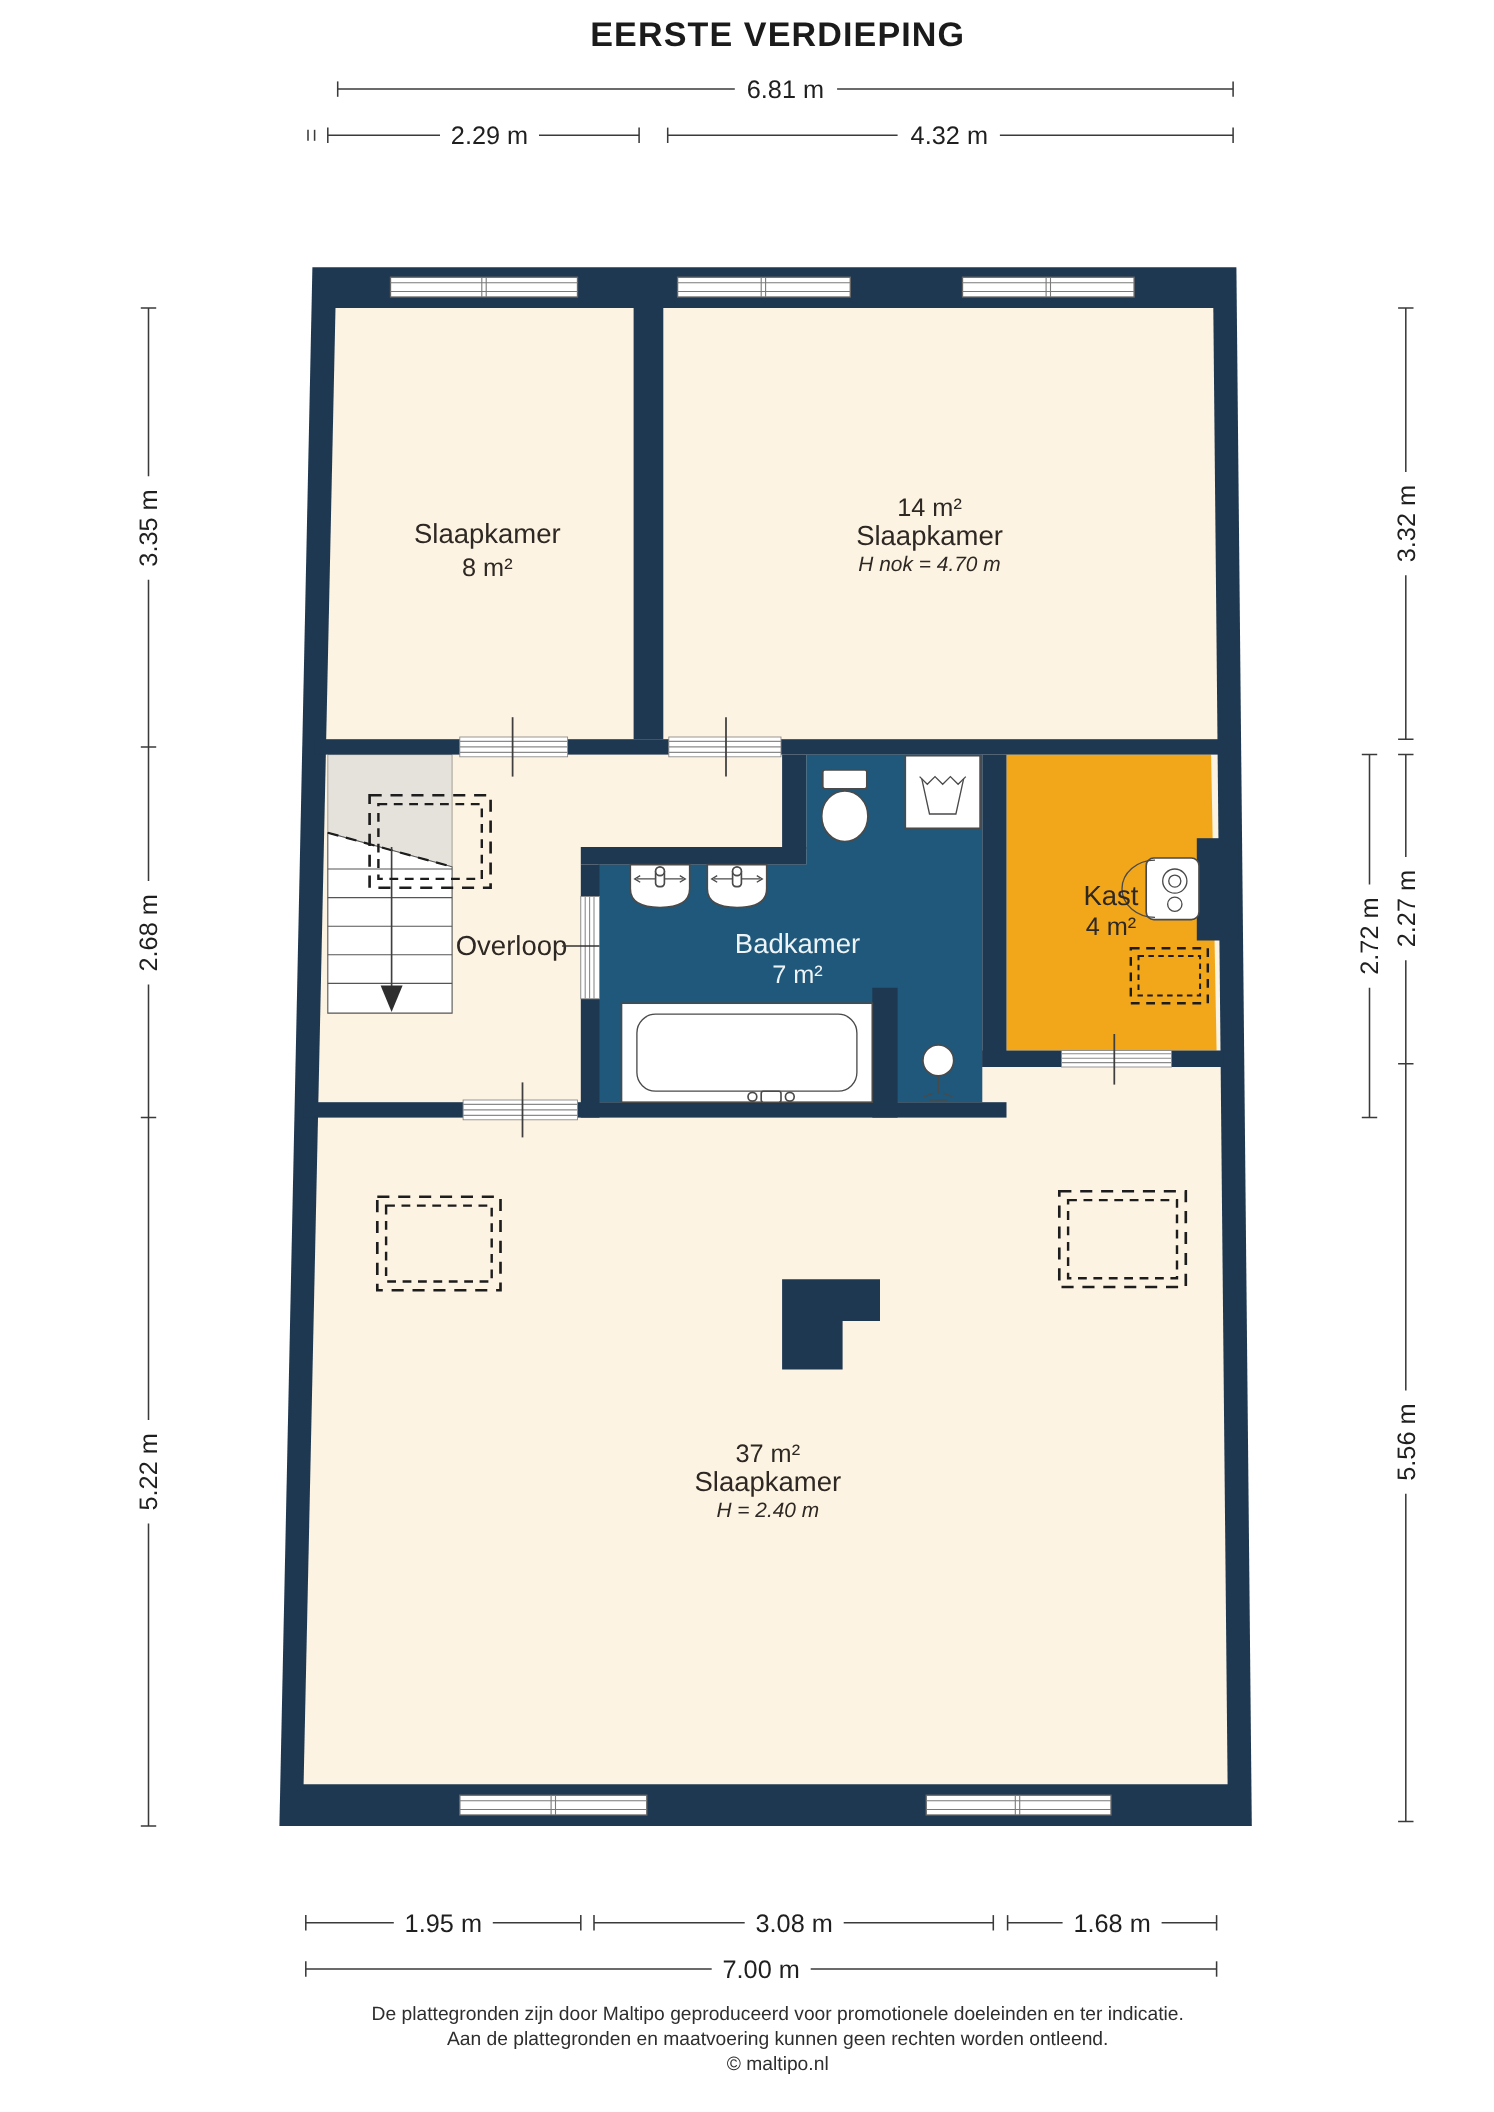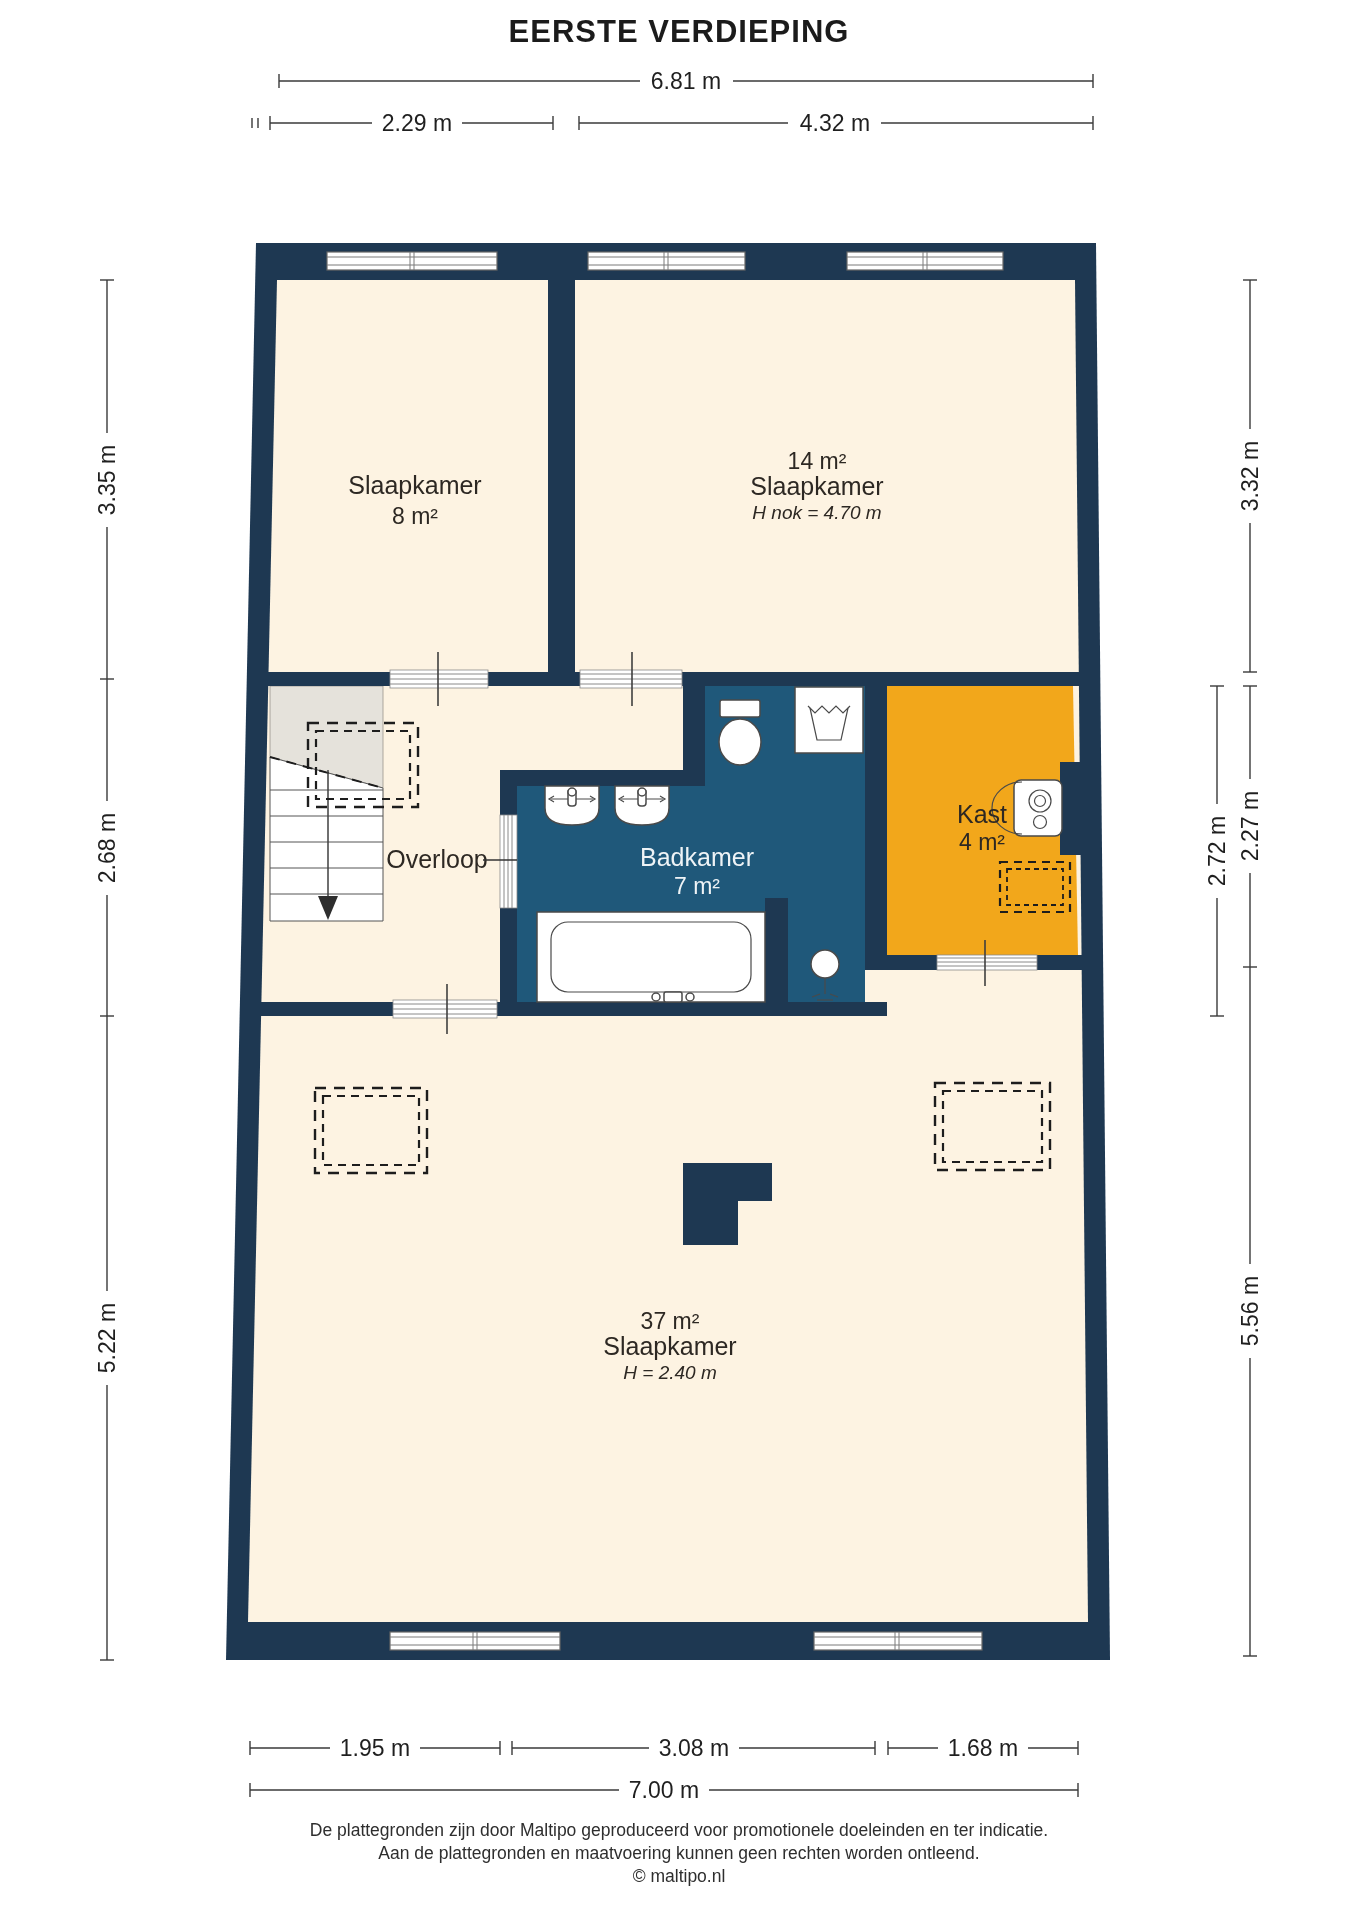--- a/index.html
+++ b/index.html
@@ -1,18 +1,19 @@
 <!DOCTYPE html>
 <html><head>
 <meta charset="utf-8">
 <style>
   html,body{margin:0;padding:0;background:#ffffff;}
   .page{
     width:1330px;height:1920px;position:relative;background:#ffffff;
     font-family:"Liberation Sans", sans-serif;
+    padding-left:28px;
   }
   svg text{font-family:"Liberation Sans", sans-serif;fill:#222120;}
   .title-txt{font-size:31px;font-weight:600;letter-spacing:1px;fill:#1b1b1b;}
   .dimline{stroke:#3a3a3a;stroke-width:1.4;fill:none;}
   .dimtick{stroke:#3a3a3a;stroke-width:1.4;}
   .dimtxt{font-size:23px;fill:#1f1f1f;}
   .roomname{font-size:25px;fill:#2d2823;}
   .roomarea{font-size:23px;fill:#2d2823;}
   .roomnote{font-size:19px;font-style:italic;fill:#2d2823;}
   .bathtxt{fill:#eef3f6;}

